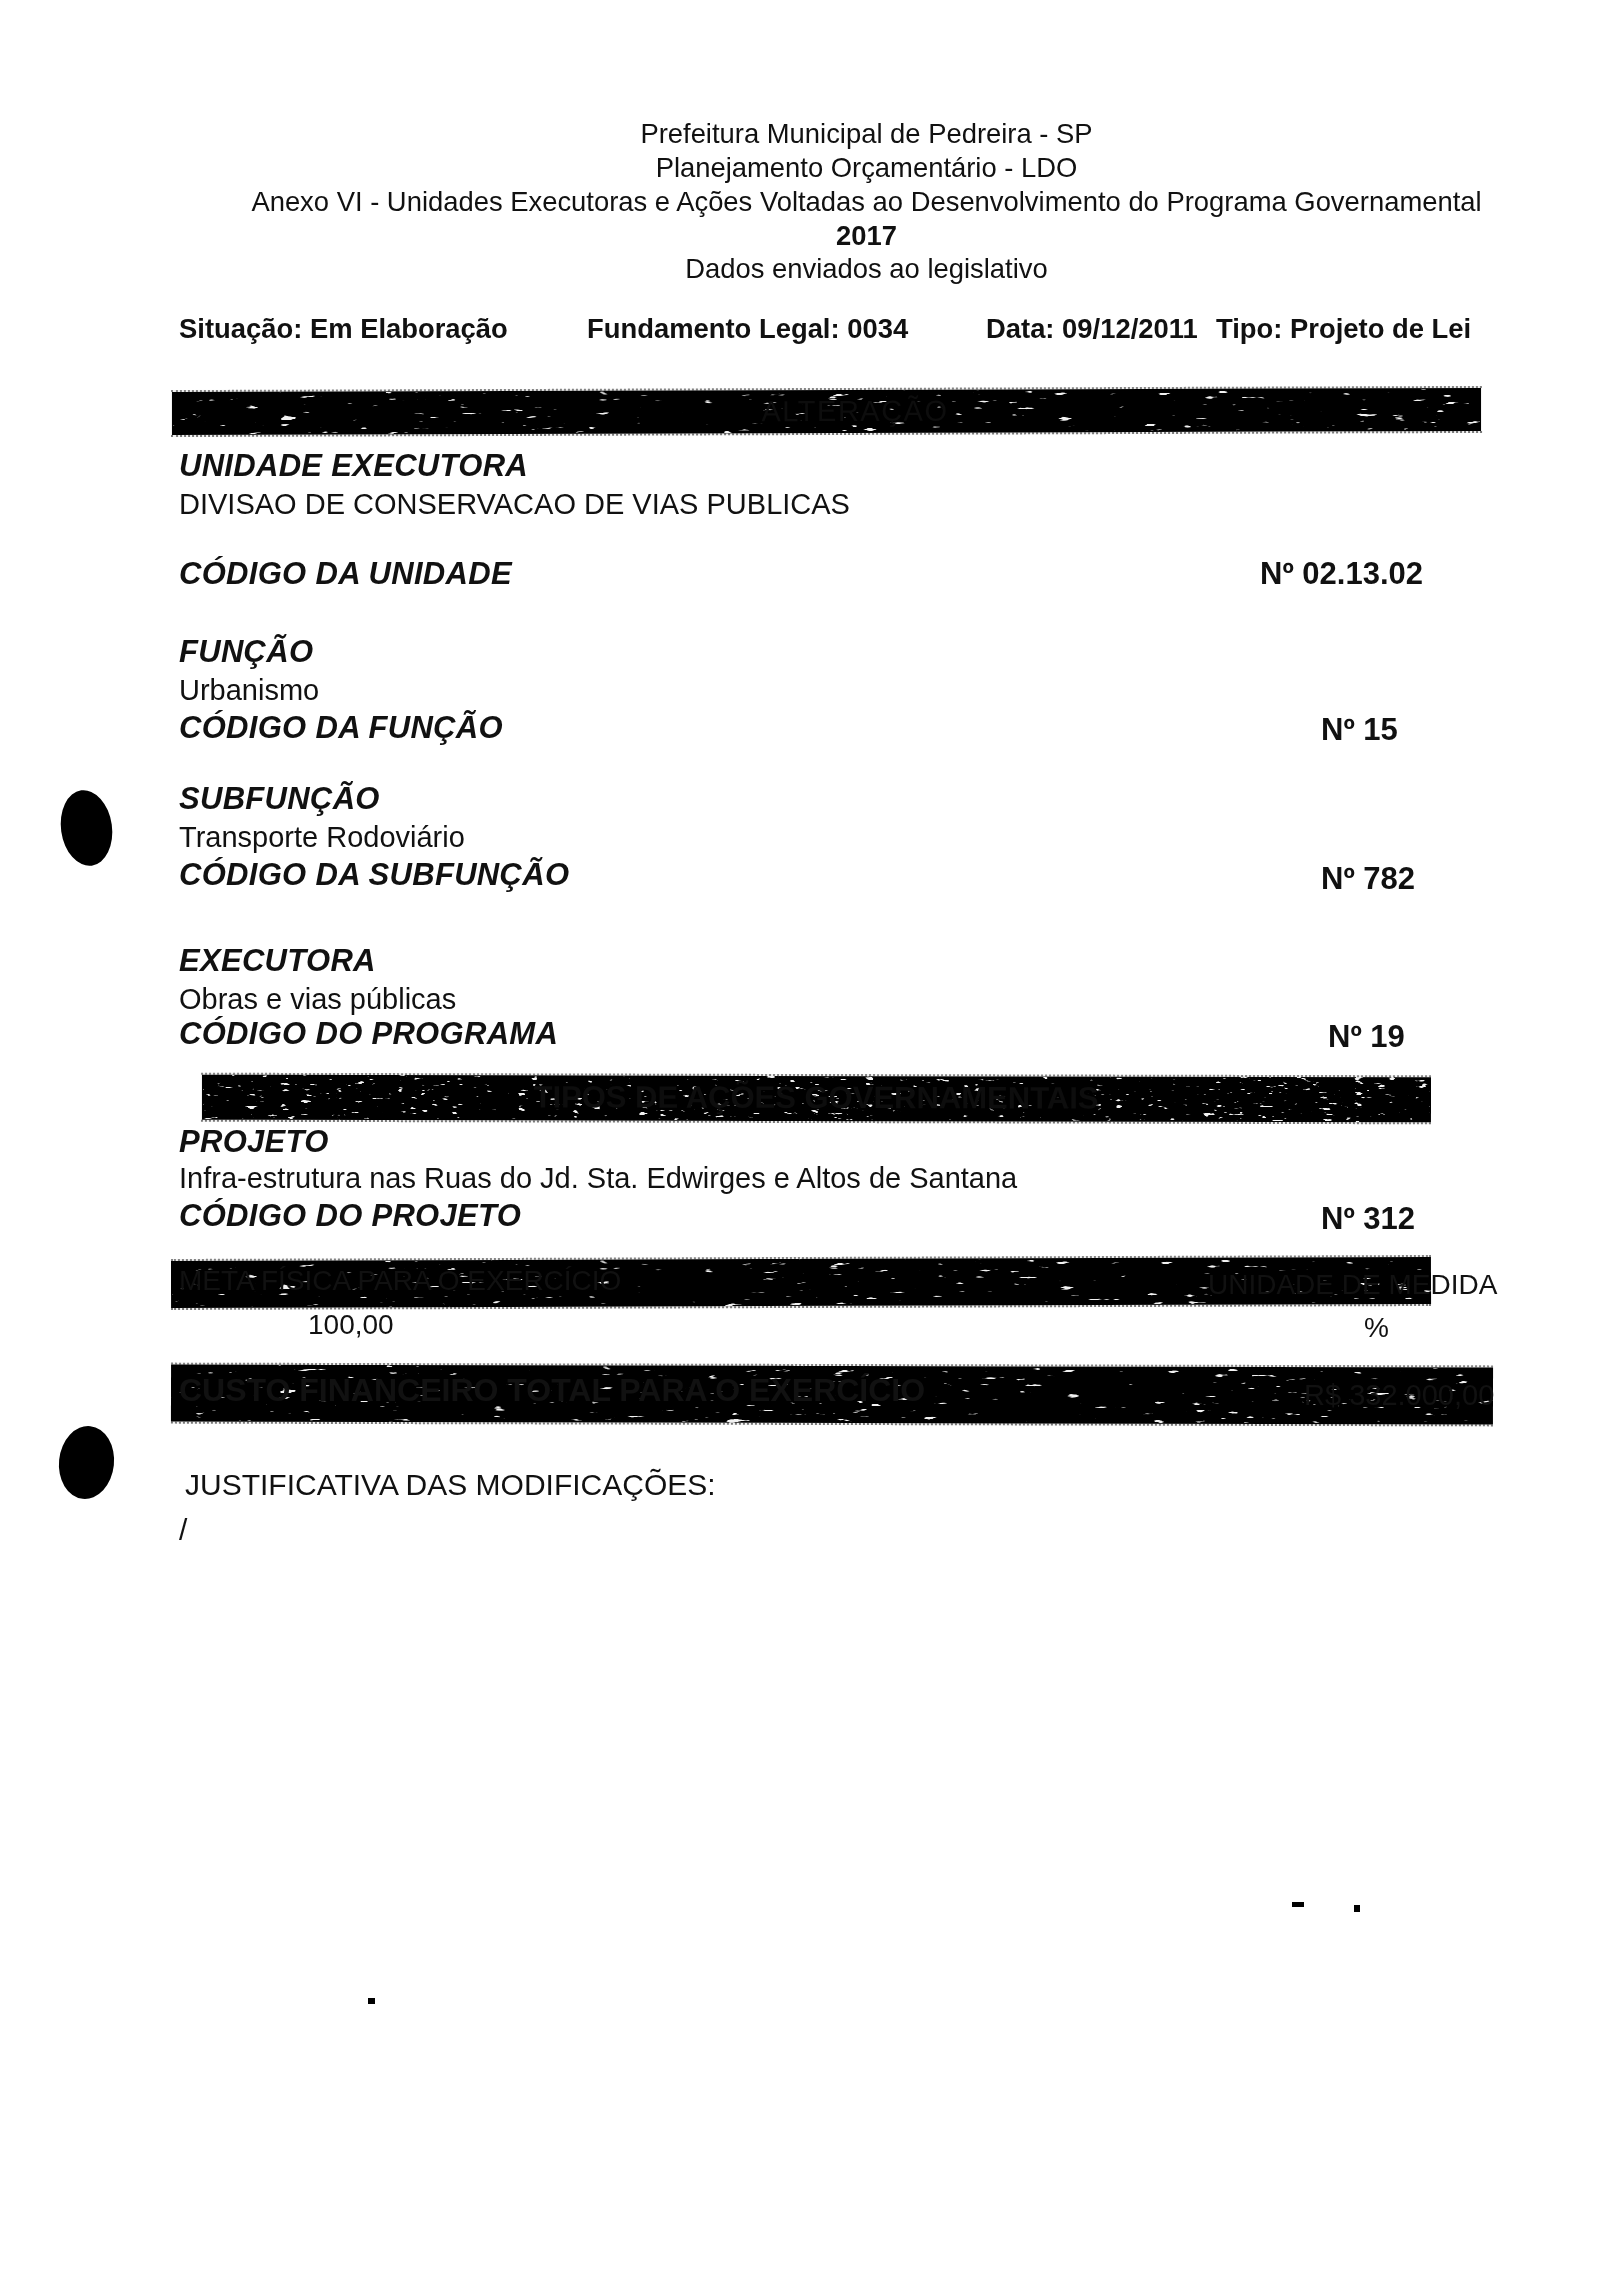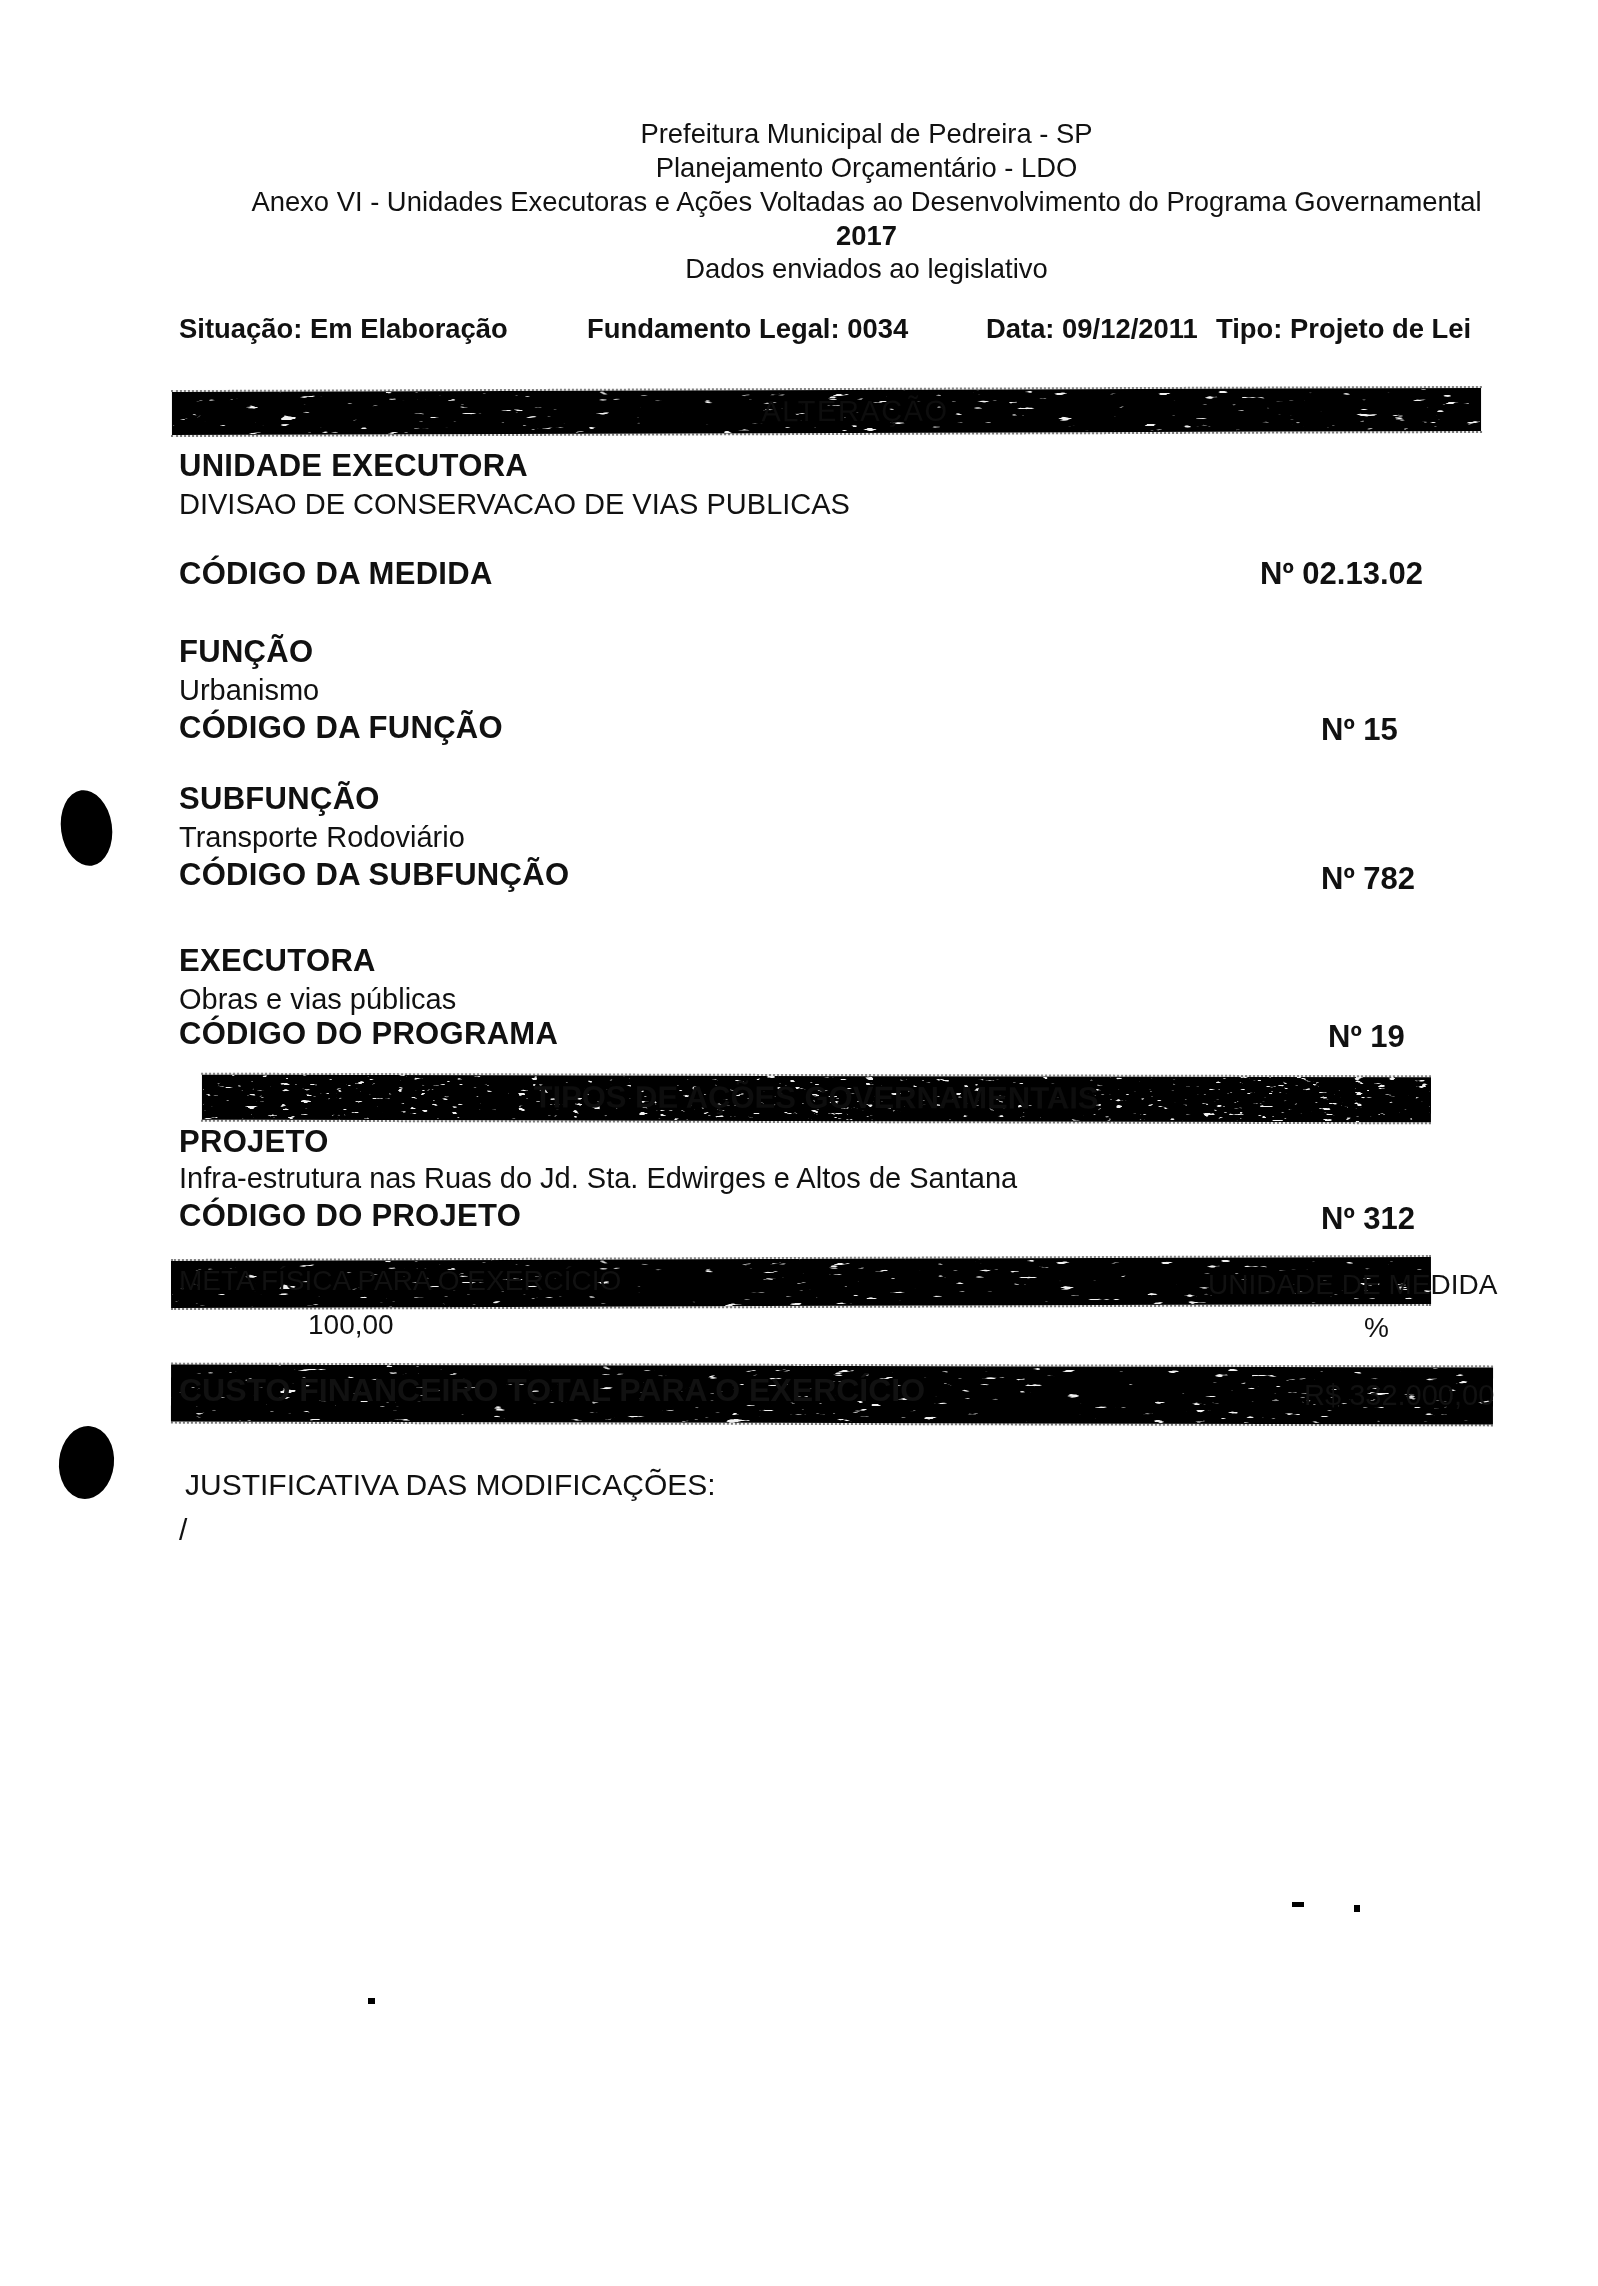--- a/index.html
+++ b/index.html
@@ -8,21 +8,21 @@
     width:1557px;height:2287px;
     background:#ffffff;
     font-family:"Liberation Sans", sans-serif;
     color:#111111;
     overflow:hidden;
   }
   .line{position:absolute;white-space:nowrap;line-height:1.18;}
   .centered{left:135px;width:1463px;text-align:center;}
   .hdr{font-size:27.4px;}
   .bold{font-weight:bold;}
-  .sec-h{font-size:31px;font-weight:bold;letter-spacing:0.3px;}
+  .sec-h{font-size:31px;font-weight:bold;letter-spacing:0.3px;font-style:italic;}
   .sec-v{font-size:29px;}
   .code-v{font-size:31px;font-weight:bold;}
   .status{font-size:27.4px;font-weight:bold;}
 
   
   .band{
     position:absolute;
     border-top:2.9px dotted rgba(0,0,0,.45);
     border-bottom:2.9px dotted rgba(0,0,0,.5);
     background:rgba(0,0,0,.05);
@@ -69,21 +69,21 @@
 
   <div class="band skew-a" style="left:171px;top:388px;width:1311px;height:43px">
     <svg class="noise" viewBox="0 0 1338 44" width="1311" height="43">
         <rect width="100%" height="100%" filter="url(#speckA)"></rect>
       </svg>
     <span class="band-label" style="font-size:29px;letter-spacing:1.5px;padding:4.9px 0 0 57px">ALTERAÇÃO</span>
   </div>
 
   <div class="line sec-h" style="left:179px;top:448px">UNIDADE EXECUTORA</div>
   <div class="line sec-v" style="left:179px;top:487px">DIVISAO DE CONSERVACAO DE VIAS PUBLICAS</div>
-  <div class="line sec-h" style="left:179px;top:556px">CÓDIGO DA MEDIDA</div>
+  <div class="line sec-h" style="left:179px;top:556px">CÓDIGO DA UNIDADE</div>
   <div class="line code-v" style="left:1260px;top:556px">Nº 02.13.02</div>
 
   <div class="line sec-h" style="left:179px;top:634px">FUNÇÃO</div>
   <div class="line sec-v" style="left:179px;top:673px">Urbanismo</div>
   <div class="line sec-h" style="left:179px;top:710px">CÓDIGO DA FUNÇÃO</div>
   <div class="line code-v" style="left:1321px;top:712px">Nº 15</div>
 
   <div class="hole" style="left:61px;top:790px;width:51px;height:76px;transform:rotate(-8deg)"></div>
 
   <div class="line sec-h" style="left:179px;top:781px">SUBFUNÇÃO</div>

